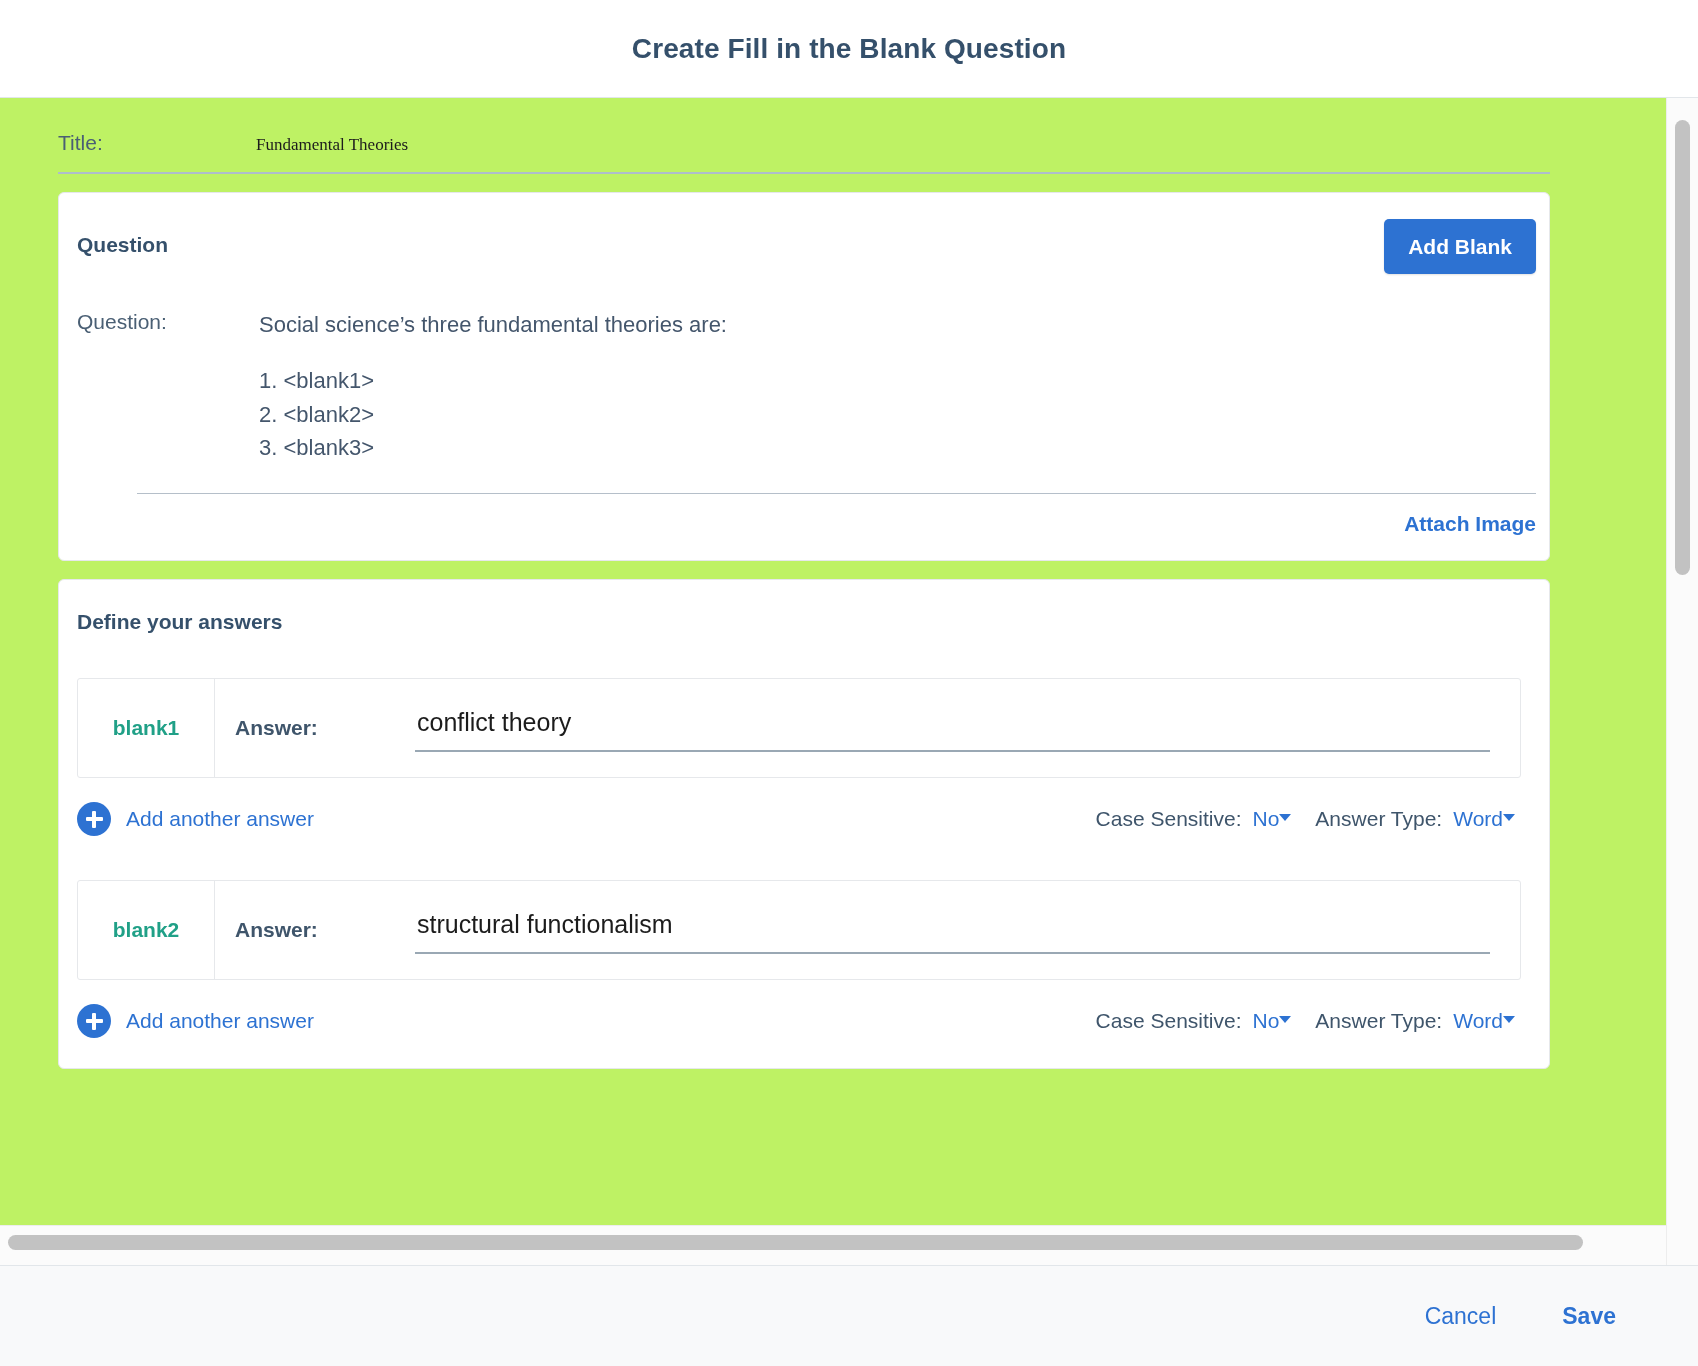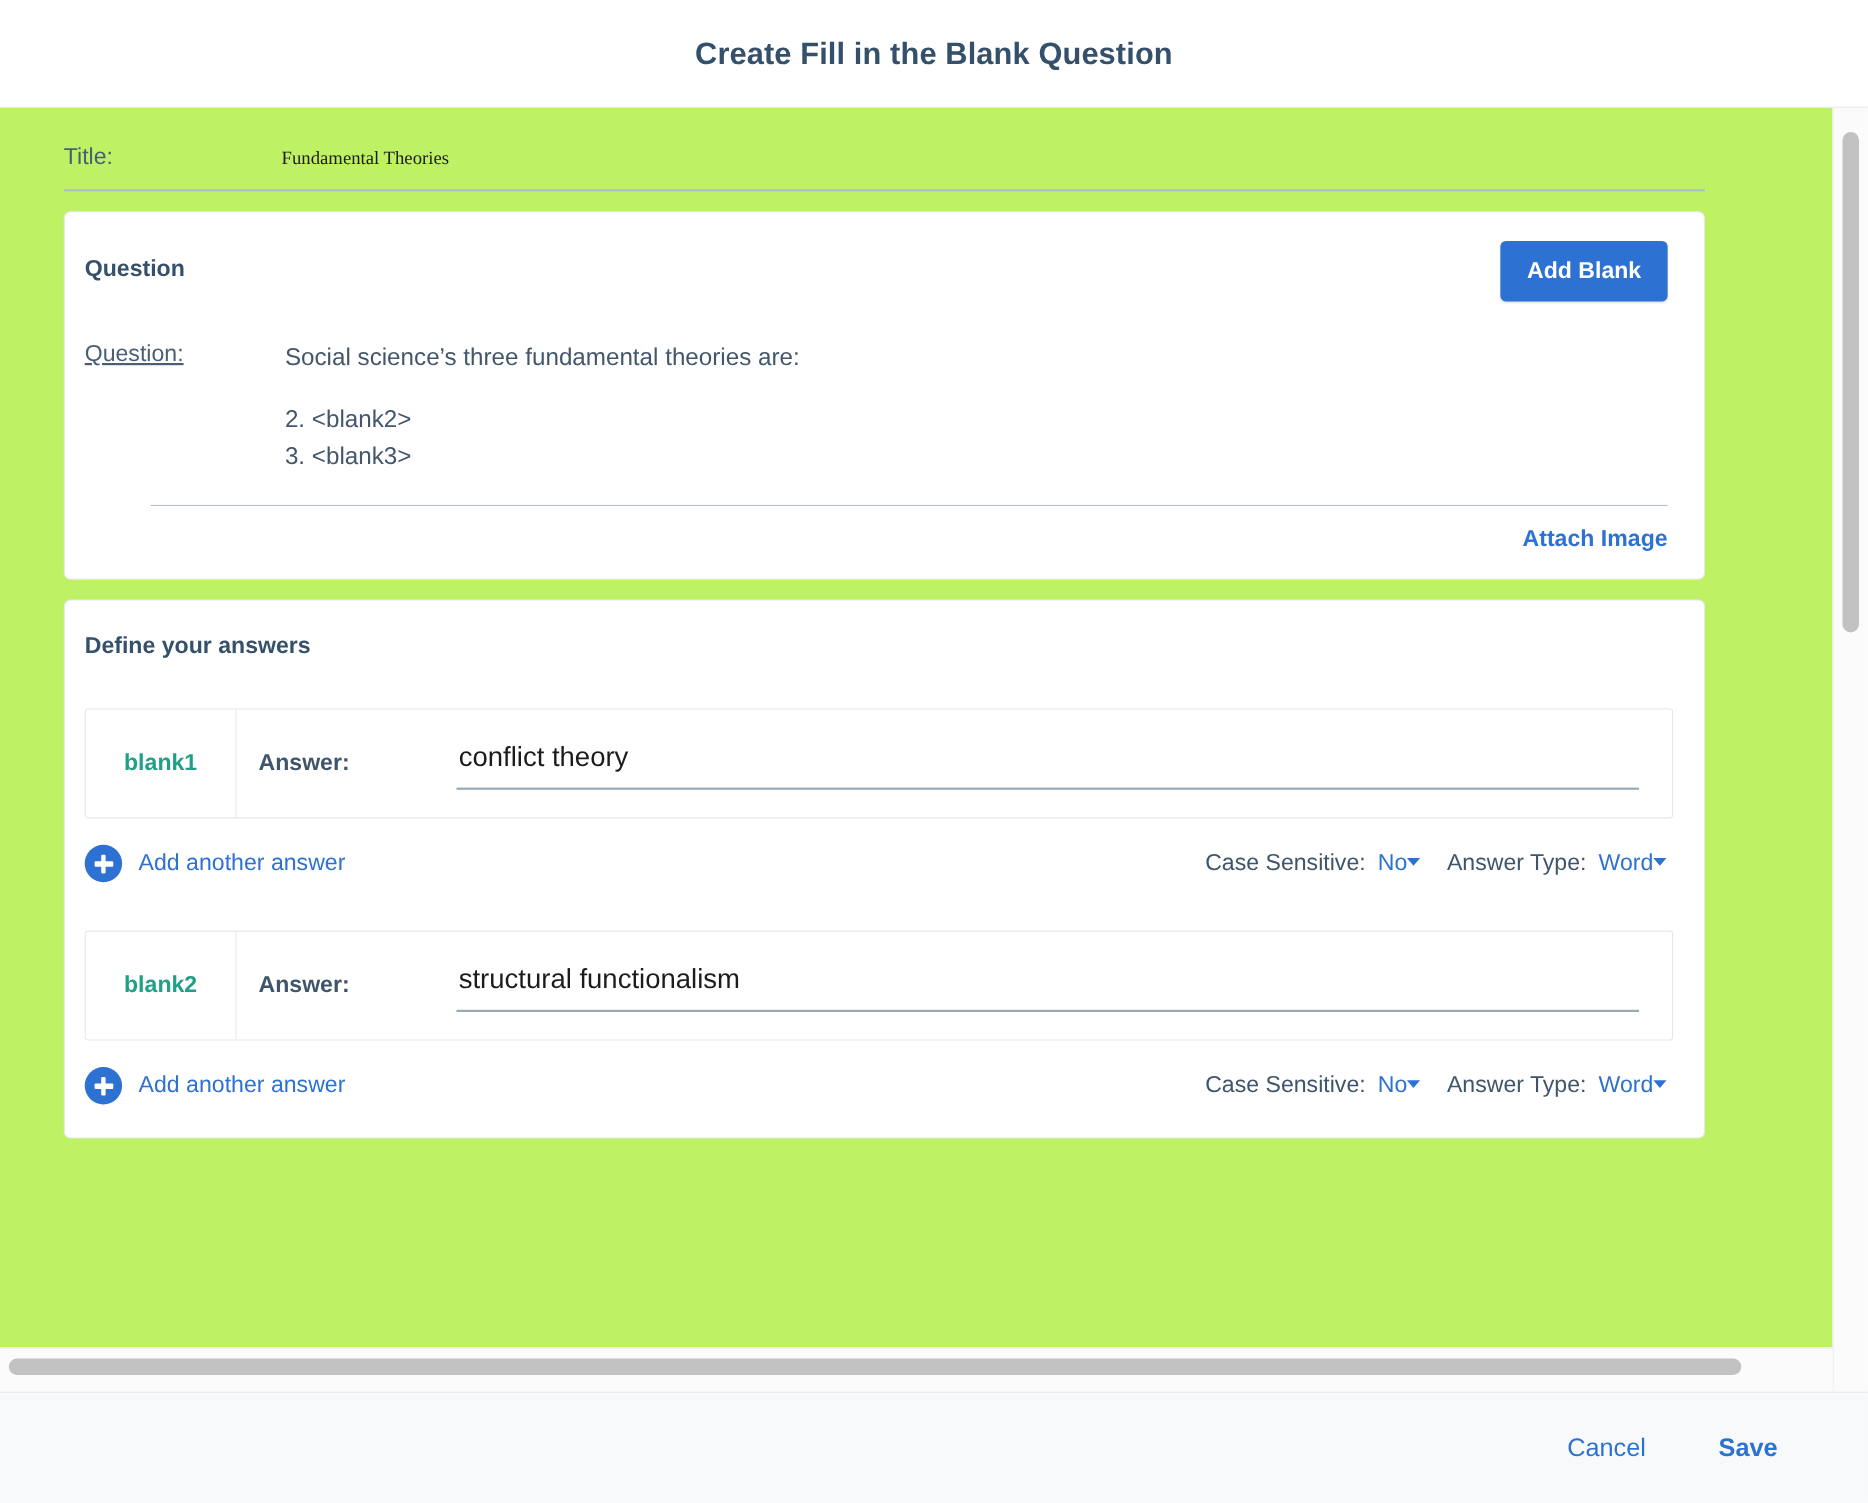--- a/index.html
+++ b/index.html
@@ -93,21 +93,21 @@
     margin-top: 18px;
     padding: 0;
   }
   .card-heading {
     font-size: 21px;
     font-weight: bold;
     color: #35506b;
   }
 
   
-  .question-card { padding: 26px 33px 24px 18px; position: relative; }
+  .question-card { padding: 26px 13px 24px 18px; position: relative; }
   .q-head-row {
     display: flex;
     align-items: flex-start;
     justify-content: space-between;
     padding: 0 0 0 0;
   }
   .q-head-row .card-heading { margin-top: 14px; margin-left: 0; }
   .add-blank-btn {
     background: #2d72d2;
     color: #ffffff;
@@ -125,21 +125,20 @@
     display: flex;
     align-items: flex-start;
     margin-top: 34px;
   }
   .q-label {
     width: 182px;
     min-width: 182px;
     font-size: 21px;
     color: #4a5f74;
     padding-top: 2px;
-    text-decoration: underline;
   }
   .q-text {
     font-size: 22px;
     color: #44566c;
     line-height: 1.55;
   }
   .q-text .q-prompt { display: block; }
   .q-list { margin: 22px 0 0 0; padding: 0; list-style: none; }
   .q-list li { font-size: 22px; color: #44566c; line-height: 1.53; }
   .q-divider {
@@ -366,20 +365,21 @@
           <div class="q-head-row">
             <div class="card-heading">Question</div>
             <button class="add-blank-btn">Add Blank</button>
           </div>
 
           <div class="q-body-row">
             <div class="q-label">Question:</div>
             <div class="q-text">
               <span class="q-prompt">Social science’s three fundamental theories are:</span>
               <ul class="q-list">
+                <li>1. &lt;blank1&gt;</li>
                 <li>2. &lt;blank2&gt;</li>
                 <li>3. &lt;blank3&gt;</li>
               </ul>
             </div>
           </div>
 
           <hr class="q-divider">
 
           <div class="attach-row">
             <a class="attach-link">Attach Image</a>

